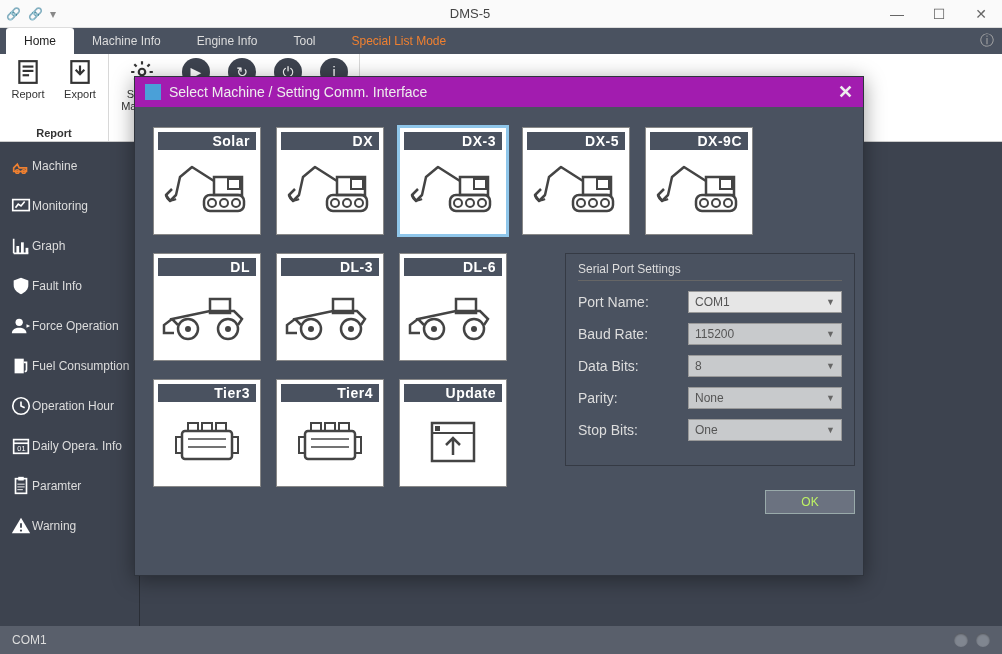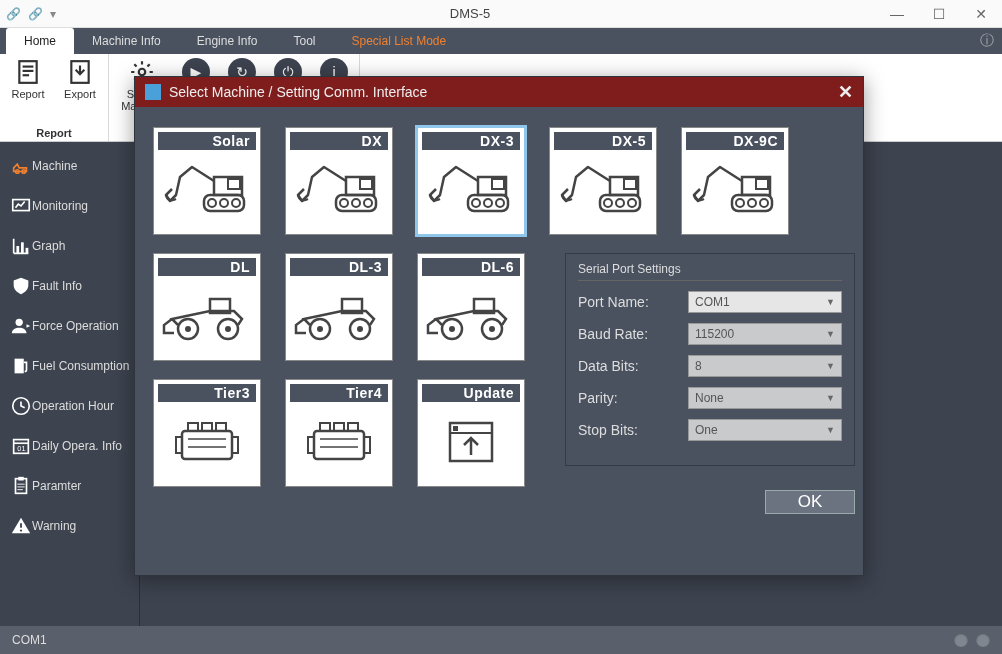--- a/index.html
+++ b/index.html
@@ -35,40 +35,40 @@
 .side-item { height: 40px; display: flex; align-items: center; padding: 0 10px; color: #ddd; font-size: 12px; cursor: pointer; white-space: nowrap; overflow:hidden; }
 .side-item .sico { width: 22px; height: 22px; display:flex; align-items:center; justify-content:center; color:#fff; }
 .side-item.sel .sico { color: #f08030; }
 
 .statusbar { position: absolute; left:0; right:0; bottom:0; height:28px; background:#595f6b; color:#ddd; font-size:12px; display:flex; align-items:center; padding:0 12px; }
 .status-dots { margin-left:auto; display:flex; gap:8px; }
 .sdot { width:14px; height:14px; border-radius:50%; background:#808690; box-shadow: inset 0 1px 2px rgba(0,0,0,.4); }
 
 
 .modal { position: absolute; left: 134px; top: 76px; width: 730px; height: 500px; background: #4a5260; border: 1px solid #2f343d; box-shadow: 0 4px 20px rgba(0,0,0,.4); }
-.modal-title { height: 30px; background: #7f1d1d; display: flex; align-items: center; padding: 0 10px; color: #eee; font-size: 14px; }
+.modal-title { height: 30px; background: #a21caf; display: flex; align-items: center; padding: 0 10px; color: #eee; font-size: 14px; }
 .modal-title .mt-ico { width:16px; height:16px; background:#4aa0d8; margin-right:8px; }
 .modal-title .mclose { margin-left:auto; color:#eee; font-size:18px; cursor:pointer; font-weight:bold; }
 .modal-body { padding: 20px 18px; display:flex; gap: 18px; }
-.tiles { display: grid; grid-template-columns: repeat(5, 108px); grid-auto-rows: 108px; gap: 18px 24px; align-content: start; }
+.tiles { display: grid; grid-template-columns: repeat(5, 108px); grid-auto-rows: 108px; gap: 18px 15px; align-content: start; }
 .tile { width:108px; height:108px; background:#fff; border:1px solid #888; padding:4px; cursor:pointer; display:flex; flex-direction:column; }
 .tile.selected { outline: 3px solid #8fc6ea; outline-offset:-1px; }
 .tile-label { background:#4a5260; color:#fff; font-size:14px; text-align:right; padding:1px 6px; font-weight:600; letter-spacing:0.5px; }
 .tile-pic { flex:1; display:flex; align-items:center; justify-content:center; }
 .tile-pic svg { width: 90px; height: 62px; }
 .settings-panel { border:1px solid #353a44; padding: 8px 12px 14px 12px; background:#4a5260; }
 .sp-title { color:#ddd; font-size:12px; border-bottom:1px solid #666; padding-bottom:4px; margin-bottom:10px; }
 .sp-row { display:flex; align-items:center; margin: 10px 0; }
 .sp-row label { width: 110px; color:#ddd; font-size:14px; }
 .sp-row .ctrl { flex:1; height:22px; background:#e6e6e6; border:1px solid #999; font-size:12px; padding:0 6px; display:flex; align-items:center; justify-content:space-between; color:#555; }
 .sp-row .ctrl.disabled { background:#c8cacc; }
 .sp-row .ctrl .dd { font-size:9px; color:#666; }
 
 .ok-row { display:flex; justify-content:flex-end; margin-top: 24px; }
-.ok-btn { width: 90px; height: 24px; background:#6b7280; border:1px solid #9aa; color:#ffffff; font-size:17px; display:flex; align-items:center; justify-content:center; cursor:pointer; }
+.ok-btn { width: 90px; height: 24px; background:#6b7280; border:1px solid #9aa; color:#bef264; font-size:12px; display:flex; align-items:center; justify-content:center; cursor:pointer; }
 
 
 .rico-circ { width:28px; height:28px; border-radius:50%; background:#3d434f; display:flex; align-items:center; justify-content:center; color:#fff; font-size:14px; }
 </style>
 </head>
 <body>
 
 <svg width="0" height="0" style="position:absolute">
   <defs>
     <g id="sym-excavator">

